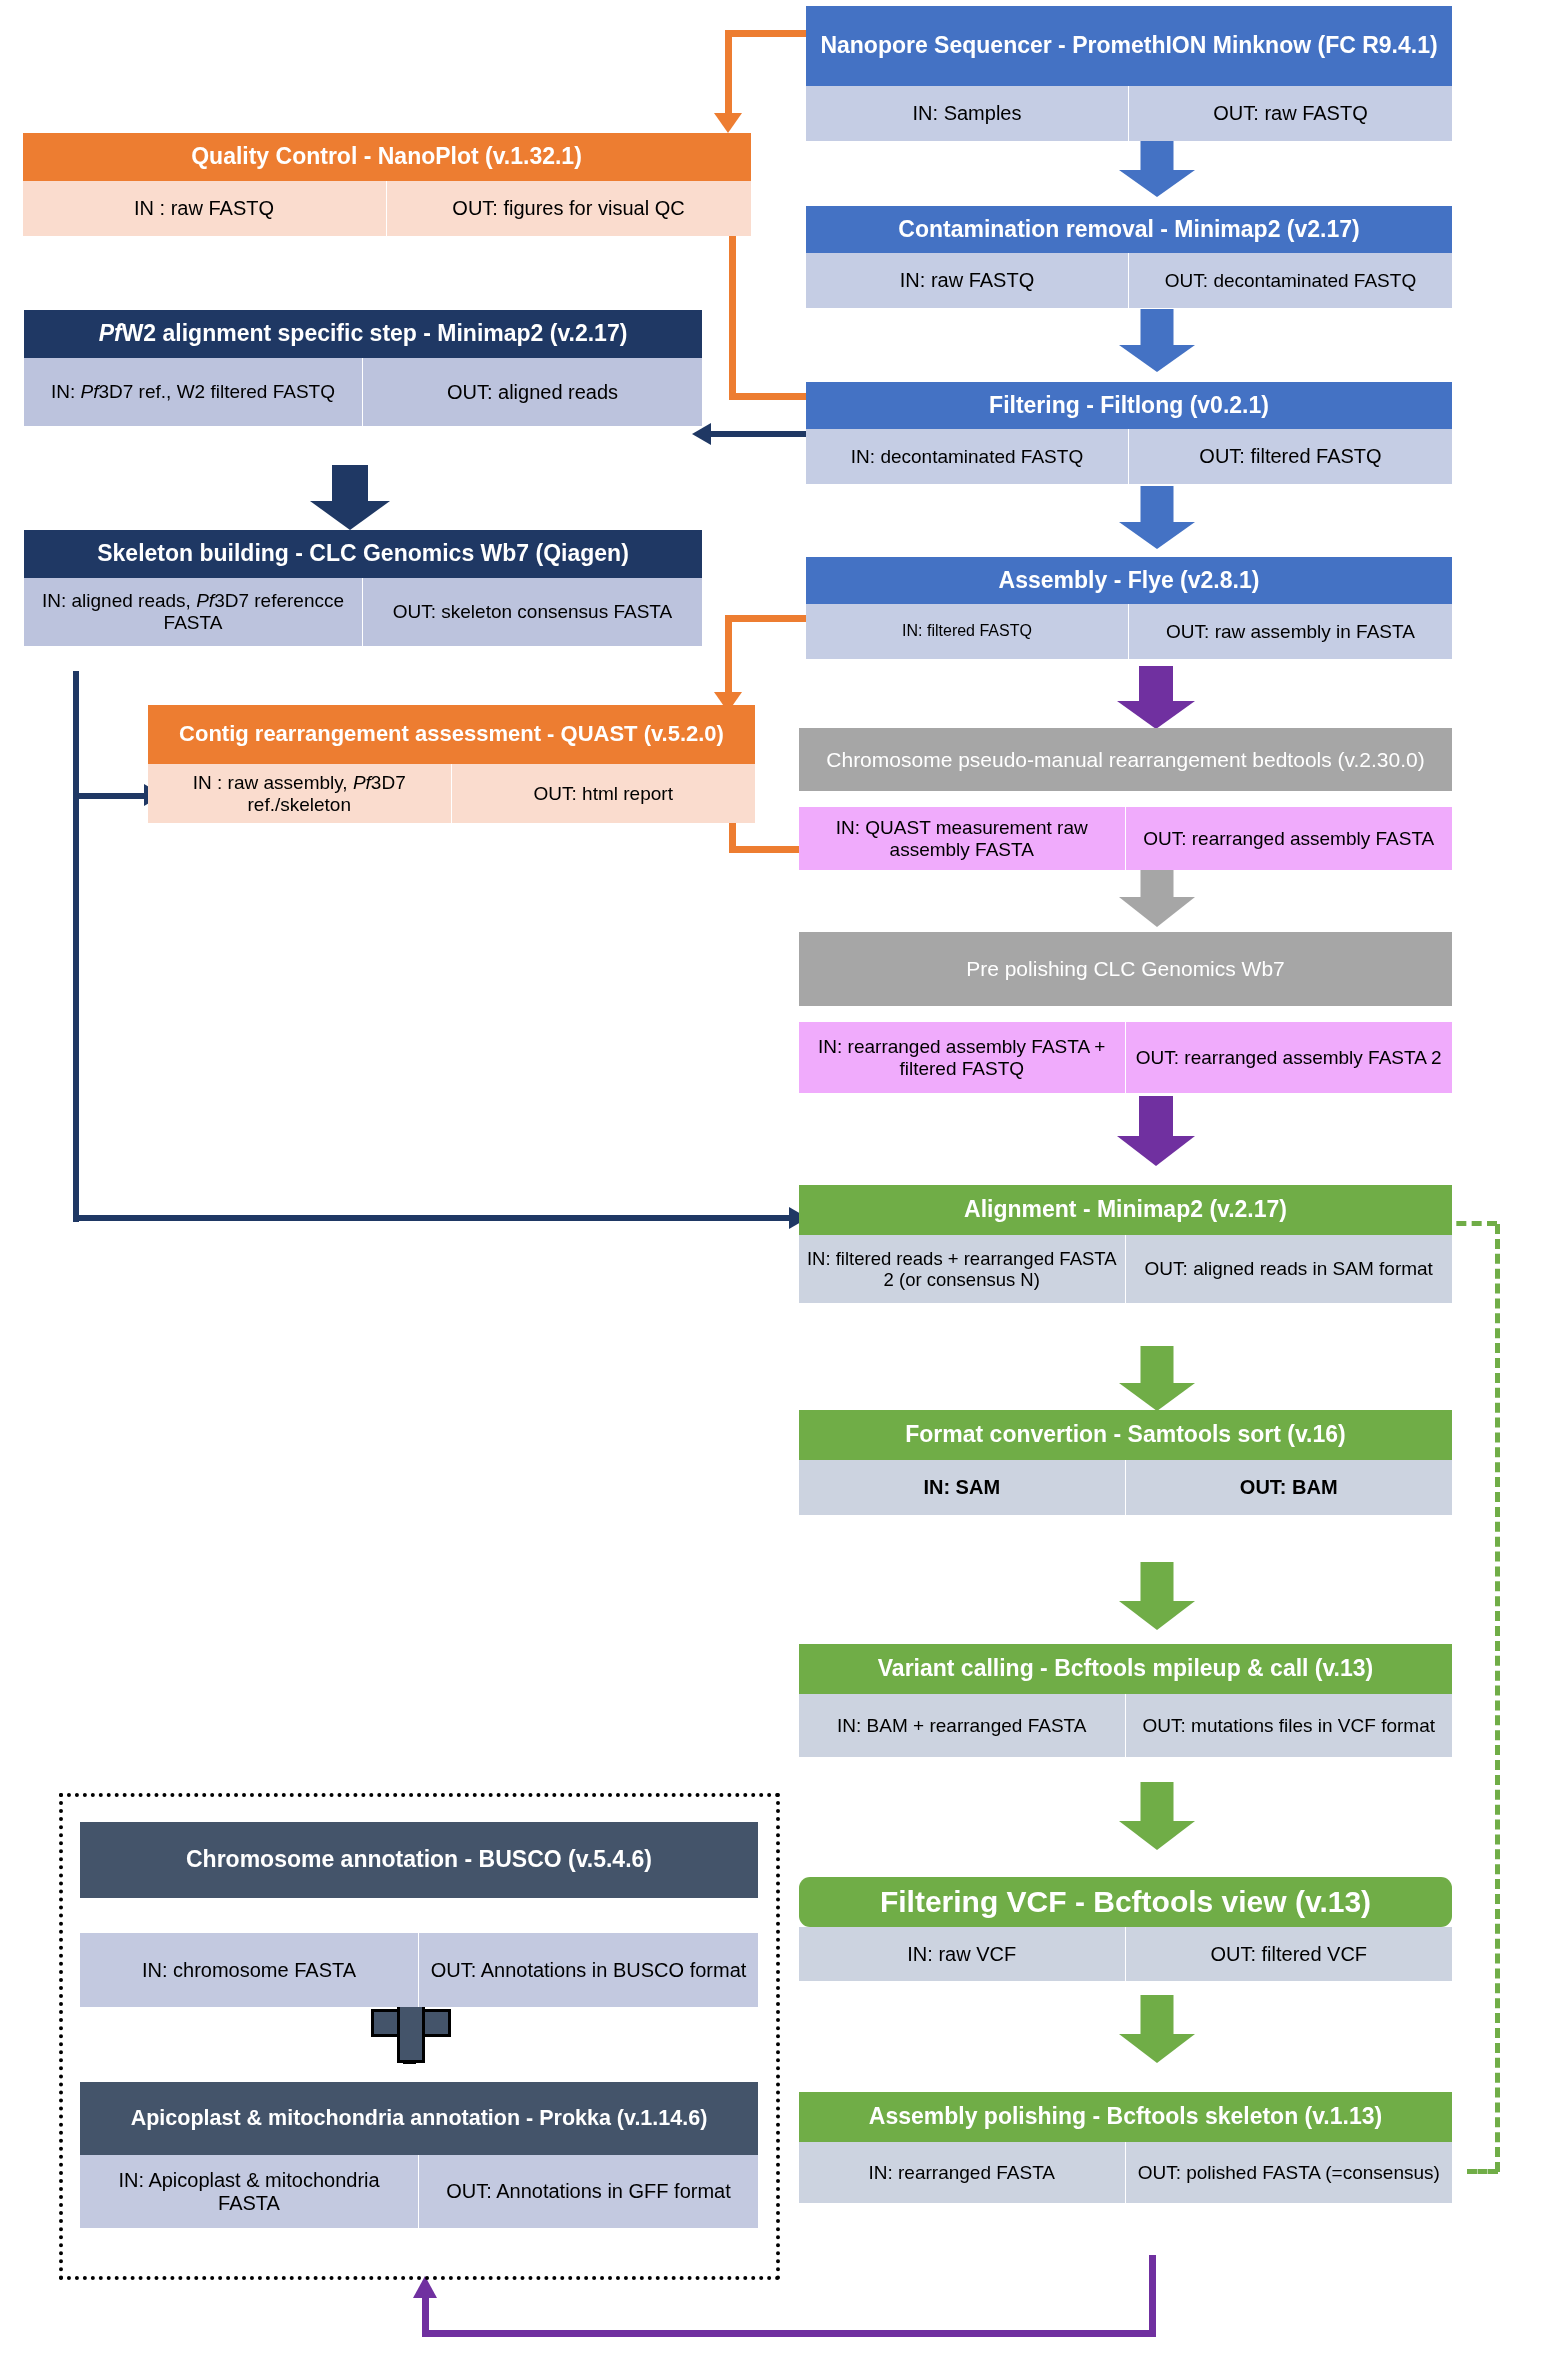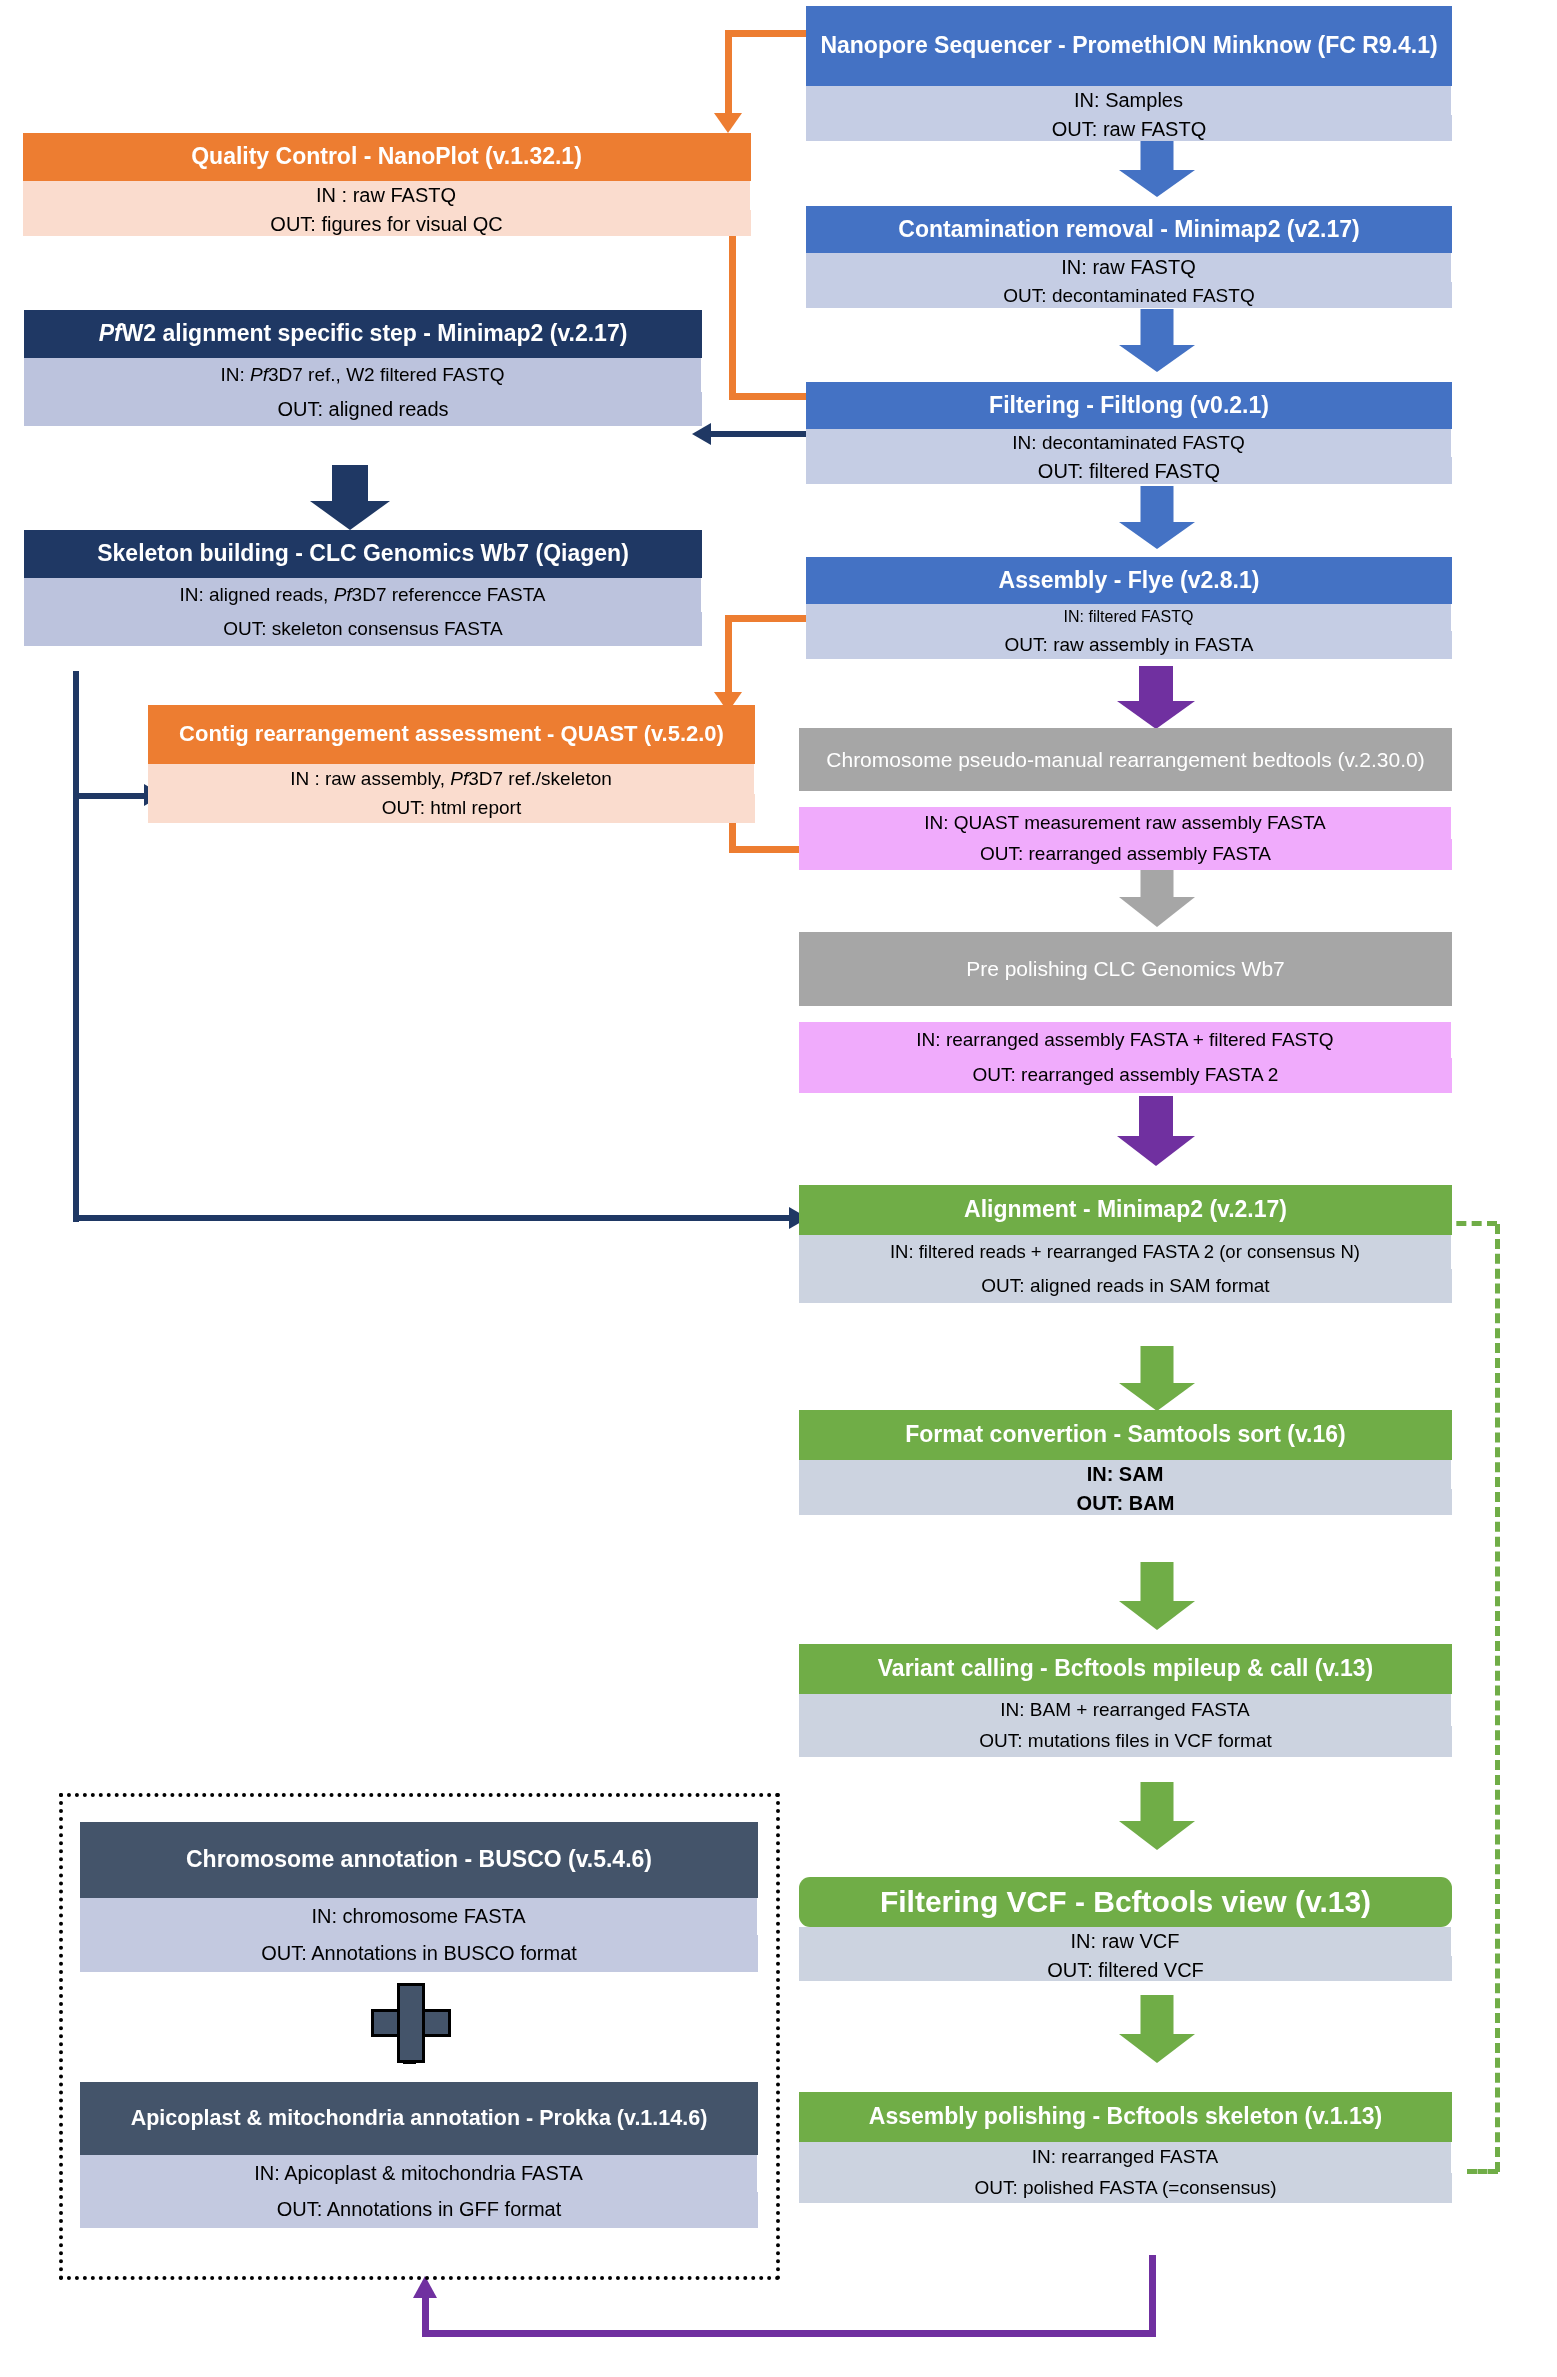--- a/index.html
+++ b/index.html
@@ -8,21 +8,21 @@
 
   
   .card{position:absolute;box-sizing:border-box;}
   .card .hdr{
     box-sizing:border-box;width:100%;
     display:flex;align-items:center;justify-content:center;text-align:center;
     color:#ffffff;font-weight:bold;line-height:1.12;
     padding:2px 9px;
   }
   .card .io{
-    box-sizing:border-box;width:100%;display:flex;flex-direction:column;
+    box-sizing:border-box;width:100%;display:flex;
   }
   .card .io > div{
     box-sizing:border-box;flex:1 1 50%;
     display:flex;align-items:center;justify-content:center;text-align:center;
     color:#000000;line-height:1.15;padding:3px 5px;
   }
   .card .io > div.in{border-right:1px solid #ffffff;}
 
   
   .t-blue   .hdr{background:#4472c4;}
@@ -285,21 +285,21 @@
   <div class="card t-green" style="left:799px;top:2092px;width:653px;">
     <div class="hdr" style="height:50px;font-size:23px;">Assembly polishing - Bcftools skeleton (v.1.13)</div>
     <div class="io" style="height:61px;">
       <div class="in" style="font-size:19px;">IN: rearranged FASTA</div>
       <div class="out" style="font-size:19px;">OUT: polished FASTA (=consensus)</div>
     </div>
   </div>
 
   <div class="card t-slate" style="left:80px;top:1822px;width:678px;">
     <div class="hdr" style="height:76px;font-size:23px;">Chromosome annotation - BUSCO (v.5.4.6)</div>
-    <div class="io" style="height:74px;">
+    <div class="io" style="height:74px;margin-top:35px;">
       <div class="in" style="font-size:20px;">IN: chromosome FASTA</div>
       <div class="out" style="font-size:20px;">OUT: Annotations in BUSCO format</div>
     </div>
   </div>
 
   <div class="card t-slate" style="left:80px;top:2082px;width:678px;">
     <div class="hdr" style="height:73px;font-size:21.5px;">Apicoplast &amp; mitochondria annotation - Prokka (v.1.14.6)</div>
     <div class="io" style="height:73px;">
       <div class="in" style="font-size:20px;">IN: Apicoplast &amp; mitochondria FASTA</div>
       <div class="out" style="font-size:20px;">OUT: Annotations in GFF format</div>

